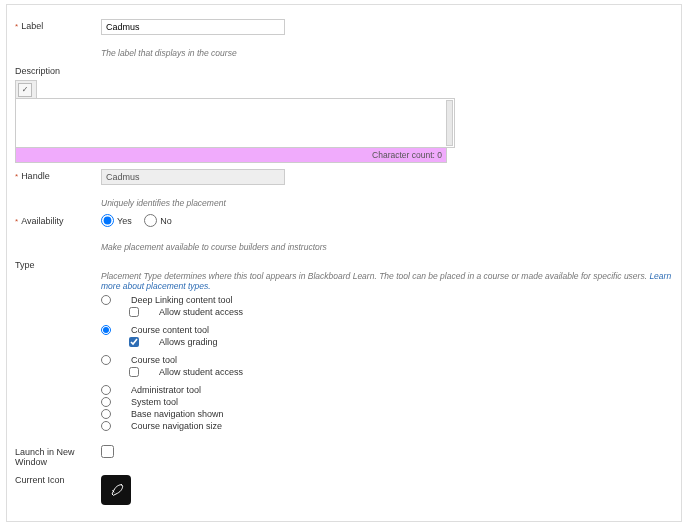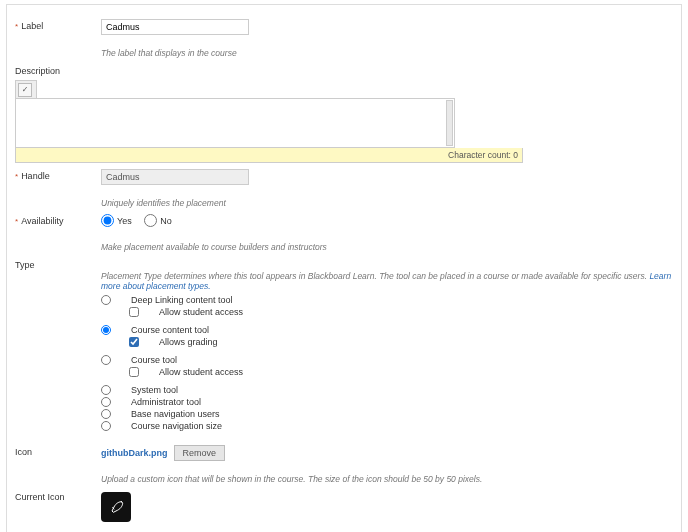--- a/index.html
+++ b/index.html
@@ -42,21 +42,21 @@
     font-size: 8px;
   }
   .field-col {
     flex: 1;
     font-size: 9px;
   }
   .field-col input[type=text] {
     font-size: 9px;
     padding: 2px 4px;
     border: 1px solid #ccc;
-    width: 148px;
+    width: 184px;
     background: #fff;
   }
   .help {
     font-style: italic;
     color: #777;
     margin-top: 13px;
     font-size: 8.5px;
   }
   .help a { color: #2e6db5; text-decoration: none; }
   .editor-wrap { width: 100%; }
@@ -87,22 +87,22 @@
     position: relative;
   }
   .editor-area .scrollbar {
     position: absolute;
     right: 1px; top: 1px;
     width: 7px; height: 46px;
     background: #e8e8e8;
     border: 1px solid #ccc;
   }
   .charcount-bar {
-    width: 508px;
-    background: #fef9c3;
+    width: 432px;
+    background: #f0abfc;
     border: 1px solid #ccc;
     border-top: none;
     text-align: right;
     padding: 2px 4px;
     font-size: 8.5px;
     color: #555;
   }
   .readonly-input {
     background: #eee !important;
     color: #555;
@@ -253,49 +253,45 @@
           </div>
           <div class="check-line sub-check">
             <input type="checkbox" style="">
             <label>Allow student access</label>
           </div>
         </div>
 
         <div class="type-group">
           <div class="radio-line">
             <input type="radio" name="ptype" style="">
+            <label>Administrator tool</label>
+          </div>
+          <div class="radio-line">
+            <input type="radio" name="ptype" style="">
             <label>System tool</label>
           </div>
           <div class="radio-line">
             <input type="radio" name="ptype" style="">
-            <label>Administrator tool</label>
-          </div>
-          <div class="radio-line">
-            <input type="radio" name="ptype" style="">
-            <label>Base navigation users</label>
+            <label>Base navigation shown</label>
           </div>
           <div class="radio-line">
             <input type="radio" name="ptype" style="">
             <label>Course navigation size</label>
           </div>
         </div>
       </div>
     </div>
 
-
-    <div class="row">
-      <div class="label-col">Icon</div>
-      <div class="field-col">
-        <div class="file-line">
-          <span class="filename">githubDark.png</span>
-          <button class="remove-btn">Remove</button>
-        </div>
-        <div class="help">Upload a custom icon that will be shown in the course. The size of the icon should be 50 by 50 pixels.</div>
-      </div>
-    </div>
+    <div class="row">
+      <div class="label-col">Launch in New Window</div>
+      <div class="field-col">
+        <input type="checkbox" style="">
+      </div>
+    </div>
+
 
     <div class="row">
       <div class="label-col">Current Icon</div>
       <div class="field-col">
         <div class="icon-preview">
           <svg viewBox="0 0 24 24">
             <path d="M20 4c-3 0-8 2-11 8l-3 6 2 2 6-3c6-3 8-8 8-11-1-1-1-2-2-2zM9 15l-2-2" stroke="#fff" stroke-width="1.5" fill="none" stroke-linecap="round" stroke-linejoin="round"></path>
           </svg>
         </div>
       </div>

